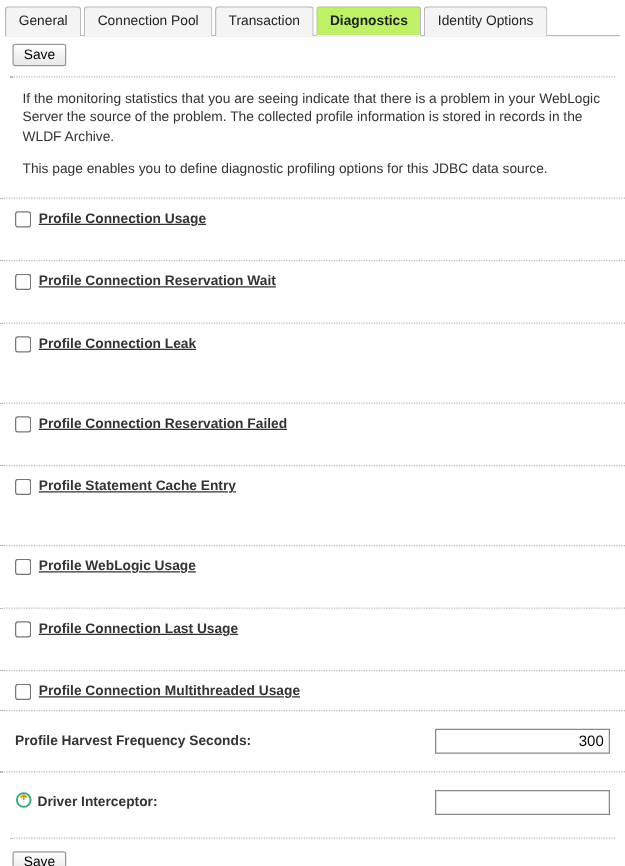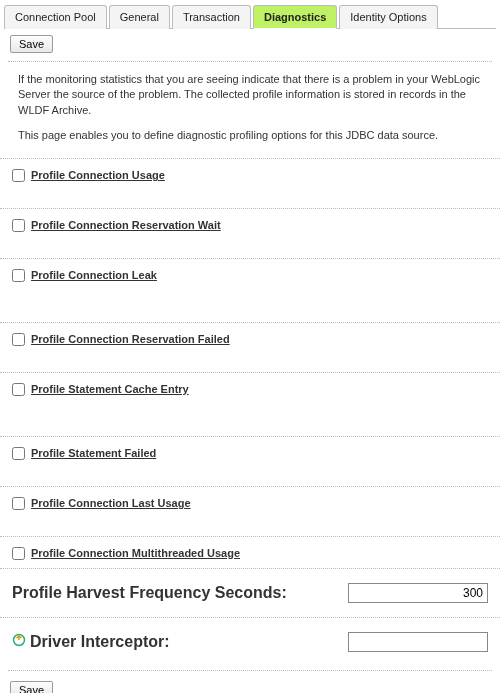--- a/index.html
+++ b/index.html
@@ -75,21 +75,21 @@
     height: 13px;
   }
   .field-row {
     border-top: 1px dotted #bbb;
     padding: 14px 12px;
     display: flex;
     align-items: center;
   }
   .field-row .flabel {
     font-weight: bold;
-    font-size: 16px;
+    font-size: 11px;
     flex: 1;
     display: flex;
     align-items: center;
   }
   .field-row input[type="text"] {
     width: 130px;
     font-size: 12px;
     padding: 2px 4px;
     border: 1px solid #888;
     text-align: right;
@@ -103,22 +103,22 @@
     border-top: 1px dotted #bbb;
     margin: 4px 8px;
   }
 </style>
 </head>
 <body>
 
 
 
 <div class="tabs">
+  <div class="tab">General</div>
   <div class="tab">Connection Pool</div>
-  <div class="tab">General</div>
   <div class="tab">Transaction</div>
   <div class="tab active">Diagnostics</div>
   <div class="tab">Identity Options</div>
 </div>
 
 <button class="save-btn">Save</button>
 <hr class="dotted-hr">
 
 <div class="intro">
   <p>If the monitoring statistics that you are seeing indicate that there is a problem in your WebLogic Server the source of the problem. The collected profile information is stored in records in the WLDF Archive.</p>
@@ -156,21 +156,21 @@
 <div class="option-row" style="padding-bottom:40px;">
   <label class="cblabel">
     <input type="checkbox" style="">
     <span>Profile Statement Cache Entry</span>
   </label>
 </div>
 
 <div class="option-row">
   <label class="cblabel">
     <input type="checkbox" style="">
-    <span>Profile Statement Failed</span>
+    <span>Profile WebLogic Usage</span>
   </label>
 </div>
 
 <div class="option-row">
   <label class="cblabel">
     <input type="checkbox" style="">
     <span>Profile Connection Last Usage</span>
   </label>
 </div>
 

